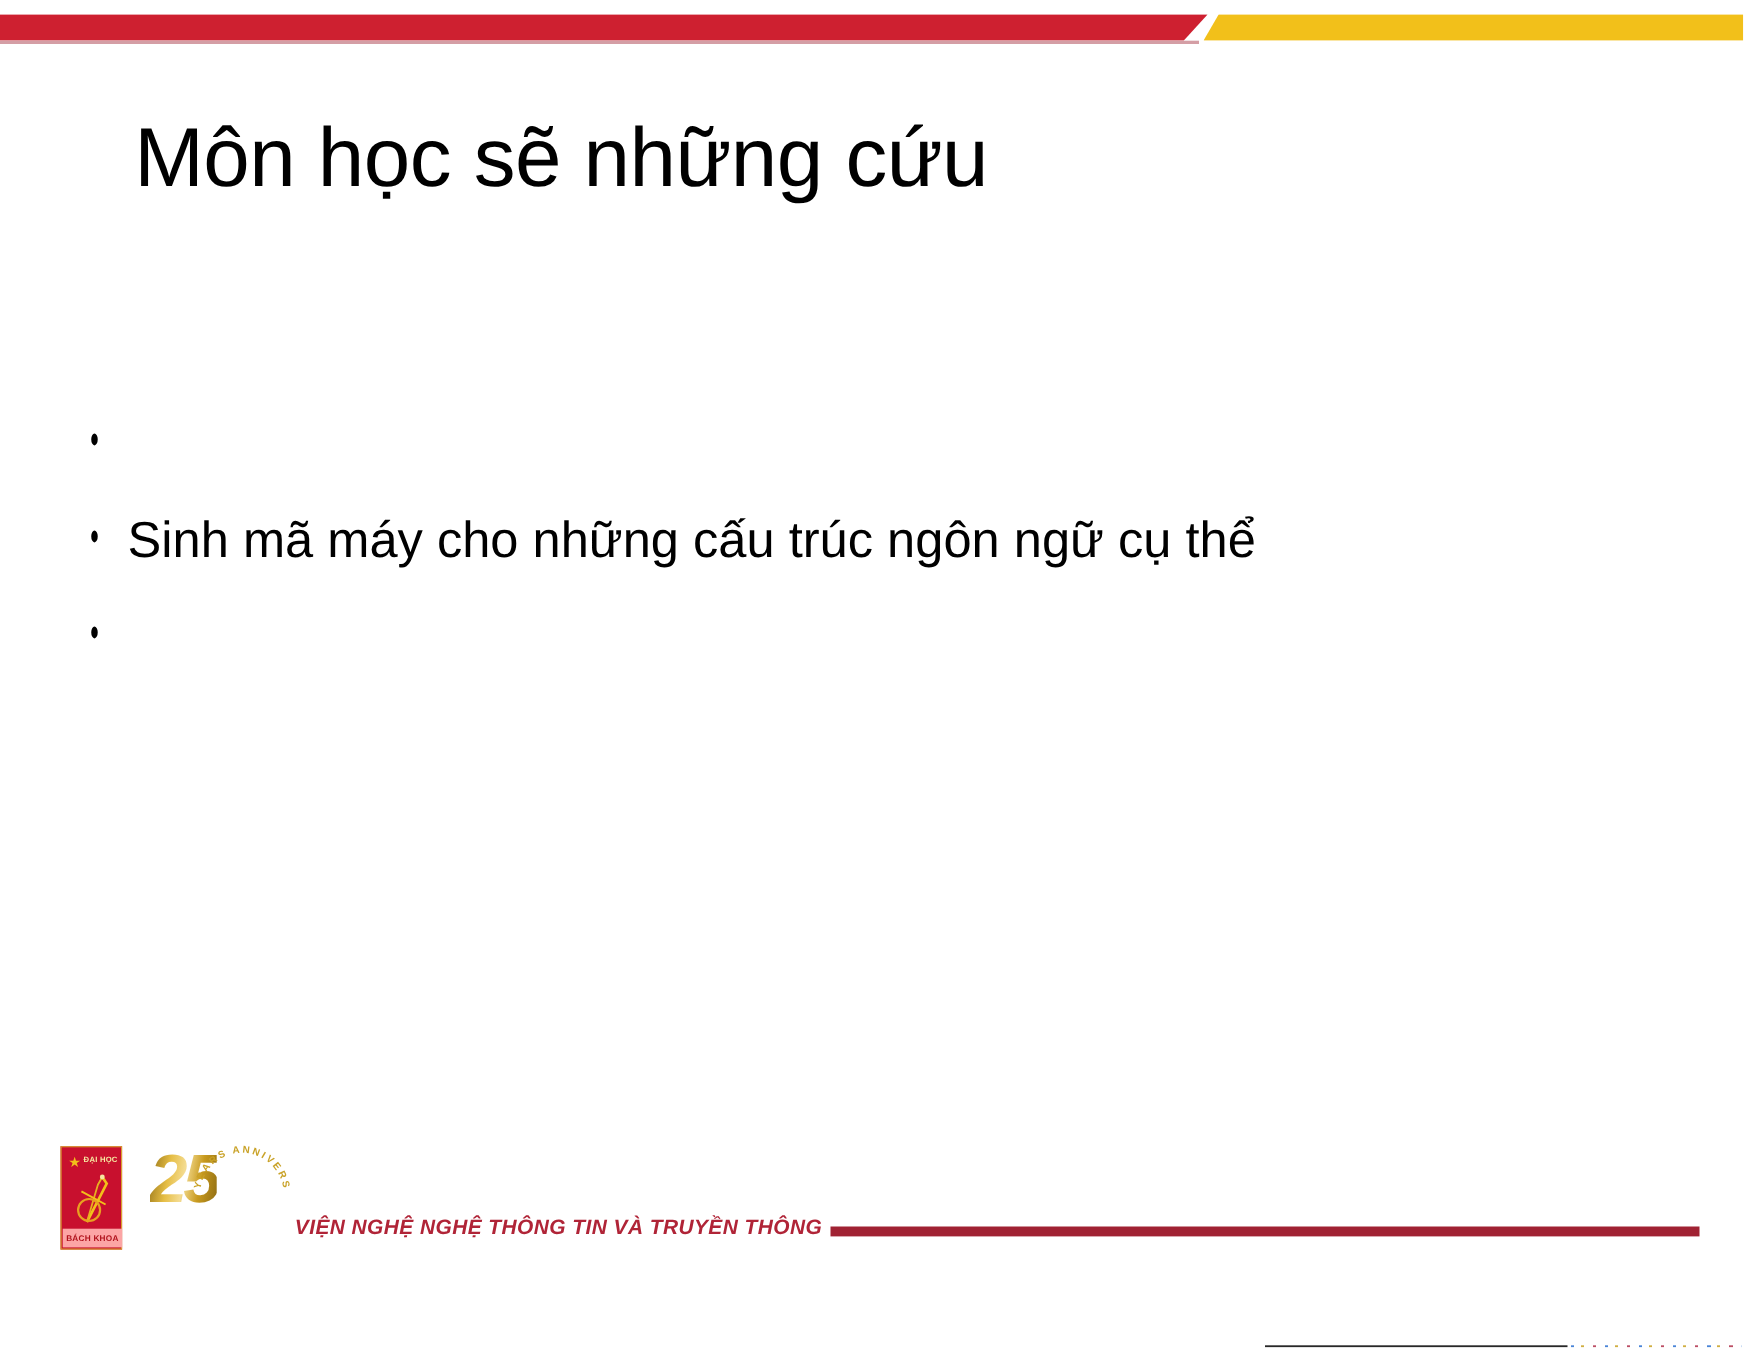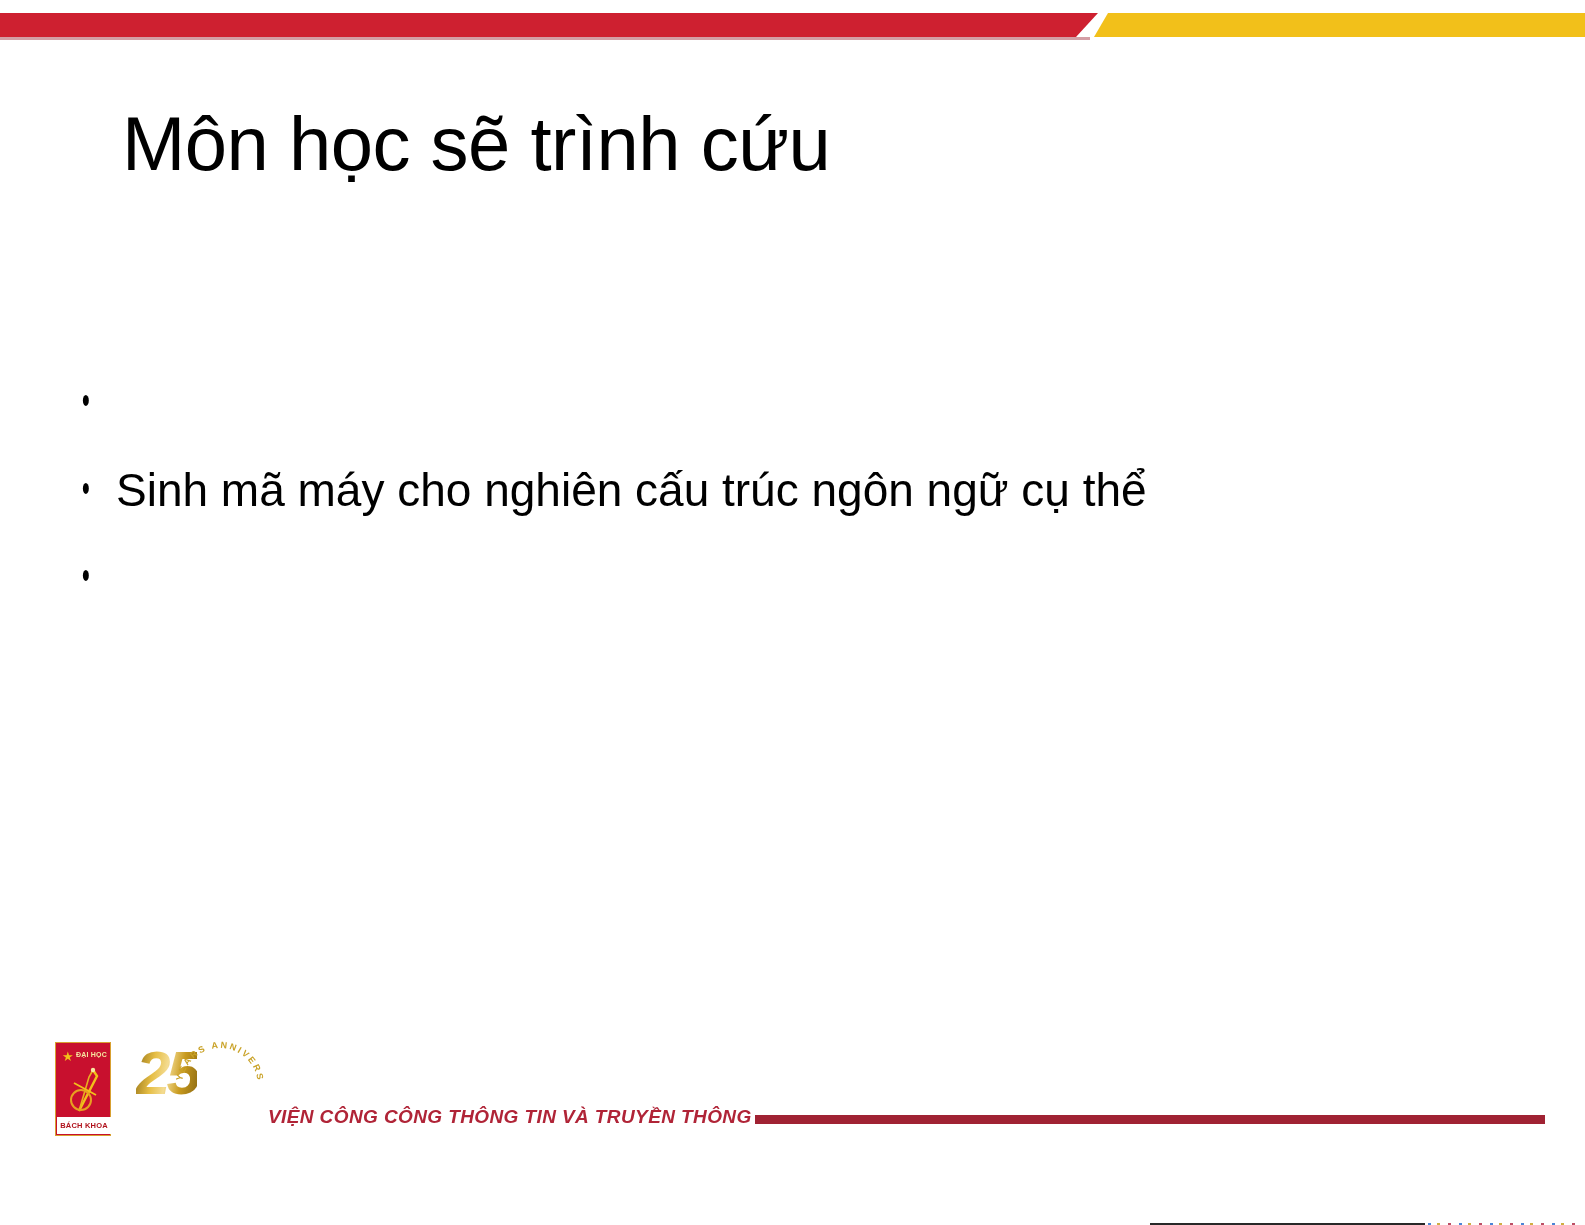--- a/index.html
+++ b/index.html
@@ -152,21 +152,21 @@
     top: 24px;
     width: 36px;
     height: 50px;
   }
   .emblem-band {
     position: absolute;
     left: 1px;
     bottom: 1px;
     width: 54px;
     height: 17px;
-    background: #ffffff;
+    background: #fca5a5;
     display: flex;
     align-items: center;
     justify-content: center;
   }
   .emblem-band span {
     font-size: 7.5px;
     font-weight: bold;
     color: #B0121C;
     letter-spacing: 0.2px;
     white-space: nowrap;
@@ -269,34 +269,34 @@
 <body>
 
 <div class="slide">
 
   <div class="topbar">
     <div class="topbar-red"></div>
     <div class="topbar-yellow"></div>
     <div class="topbar-shadow"></div>
   </div>
 
-  <div class="title">Môn học sẽ trình cứu</div>
+  <div class="title">Môn học sẽ những cứu</div>
 
   <div class="body">
 
     <div class="bullet-row b1">
       <span class="bullet-mark">•</span>
       <span class="bullet-text">
         <span class="line-blank"></span>
       </span>
     </div>
 
     <div class="bullet-row b2">
       <span class="bullet-mark">•</span>
-      <span class="bullet-text">Sinh mã máy cho nghiên cấu trúc ngôn ngữ cụ thể</span>
+      <span class="bullet-text">Sinh mã máy cho những cấu trúc ngôn ngữ cụ thể</span>
     </div>
 
     <div class="bullet-row b3">
       <span class="bullet-mark">•</span>
       <span class="bullet-text"></span>
     </div>
 
   </div>
 
   <div class="footer"></div>
@@ -322,20 +322,20 @@
       <defs>
         <path id="arcpath" d="M 10,48 A 38,38 0 1 1 86,48" fill="none"></path>
       </defs>
       <text font-size="9" font-family="Liberation Sans, sans-serif" font-weight="bold" fill="#C9A227" letter-spacing="2.2">
         <textPath href="#arcpath" startOffset="4%">YEARS ANNIVERSARY</textPath>
       </text>
     </svg>
   </div>
 
 
-  <div class="tagline">VIỆN CÔNG CÔNG THÔNG TIN VÀ TRUYỀN THÔNG</div>
+  <div class="tagline">VIỆN NGHỆ NGHỆ THÔNG TIN VÀ TRUYỀN THÔNG</div>
 
   <div class="footer-rule"></div>
 
   <div class="bottom-artifact"></div>
   <div class="bottom-artifact-dots"></div>
 
 </div>
 
 </body></html>

